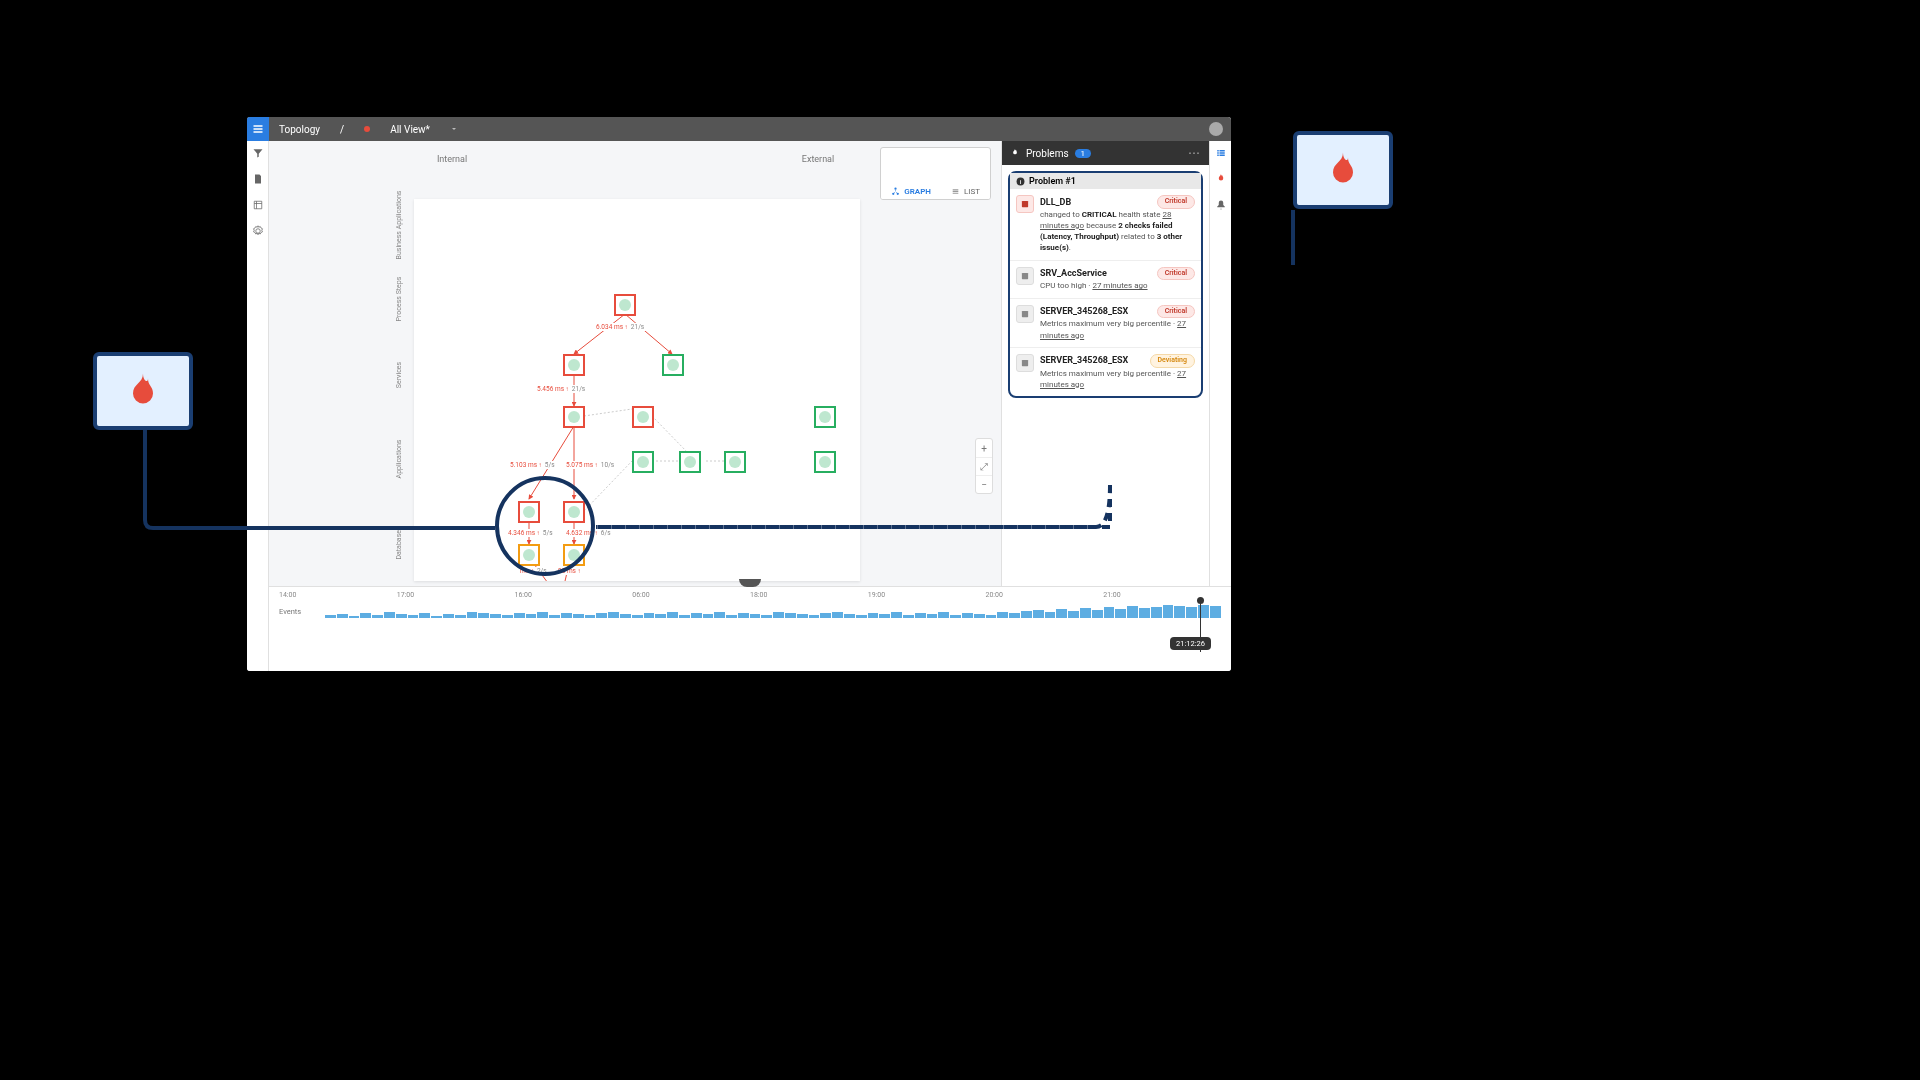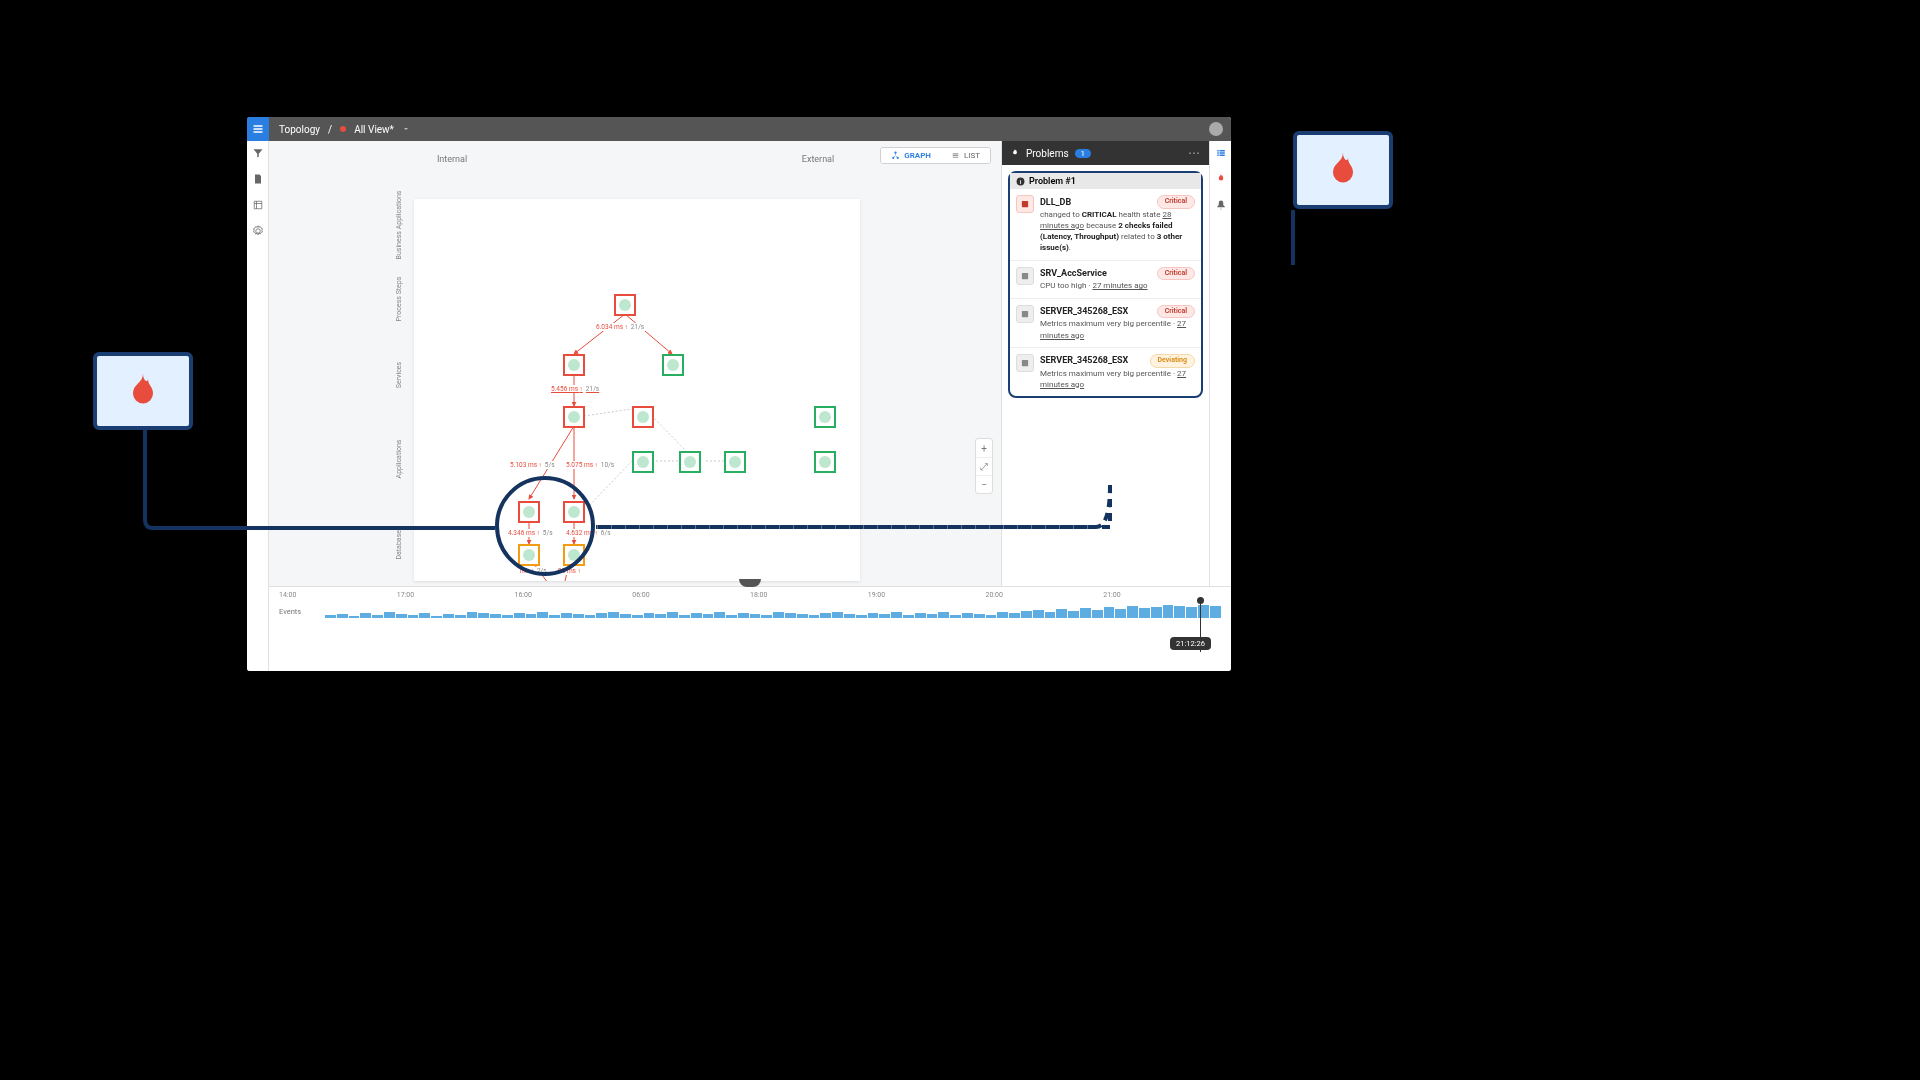--- a/index.html
+++ b/index.html
@@ -3,35 +3,35 @@
 <meta charset="utf-8">
 <style>
 * { margin:0; padding:0; box-sizing:border-box; font-family: -apple-system, BlinkMacSystemFont, "Segoe UI", Roboto, sans-serif; }
 body { background:#000; width:1920px; height:1080px; position:relative; overflow:hidden; }
 
 
 .app { position:absolute; left:247px; top:117px; width:984px; height:554px; background:#f5f6f8; border-radius:3px; overflow:hidden; box-shadow:0 0 0 1px rgba(0,0,0,.1); }
 .topbar { height:24px; background:#555; display:flex; align-items:center; color:#fff; font-size:10px; }
 .menu-btn { width:22px; height:24px; background:#2a7de1; display:flex; align-items:center; justify-content:center; }
 .menu-btn svg { width:12px; height:12px; fill:#fff; }
-.crumbs { margin-left:10px; display:flex; align-items:center; gap:8px; }
+.crumbs { margin-left:10px; display:flex; align-items:center; gap:20px; }
 .crumbs .dot { width:6px; height:6px; background:#e74c3c; border-radius:50%; display:inline-block; }
 .user-circle { margin-left:auto; margin-right:8px; width:14px; height:14px; border-radius:50%; background:#aaa; }
 
 
 .leftrail { position:absolute; left:0; top:24px; bottom:0; width:22px; background:#fff; border-right:1px solid #e0e0e0; display:flex; flex-direction:column; align-items:center; padding-top:6px; gap:14px; }
 .leftrail .ico { width:12px; height:12px; fill:#666; cursor:pointer; }
 
 
 .main { position:absolute; left:22px; top:24px; right:0; bottom:85px; display:flex; }
 .canvas-area { flex:1; position:relative; background:#f5f6f8; }
 .canvas-head { height:36px; display:flex; align-items:center; justify-content:center; font-size:9px; color:#777; position:relative; }
 .canvas-head .col { flex:1; text-align:center; }
 .viewtoggle { position:absolute; right:10px; top:6px; display:flex; border:1px solid #d0d0d0; border-radius:3px; overflow:hidden; background:#fff; }
-.viewtoggle button { border:none; background:#fff; padding:3px 10px; font-size:8px; display:flex; align-items:center; gap:4px; color:#666; cursor:pointer; }
+.viewtoggle button { border:none; background:#fff; padding:3px 10px; font-size:8px; display:flex; align-items:center; gap:4px; color:#666; cursor:pointer;margin-top:36px; }
 .viewtoggle button.active { color:#2a7de1; font-weight:600; }
 .viewtoggle svg { width:9px; height:9px; }
 
 
 .topo { position:absolute; left:145px; top:58px; width:446px; height:382px; background:#fff; box-shadow:0 1px 3px rgba(0,0,0,.1); }
 .row-labels { position:absolute; left:115px; top:58px; width:30px; height:382px; }
 .rl { position:absolute; font-size:7px; color:#888; transform:rotate(-90deg); transform-origin:center; white-space:nowrap; width:70px; text-align:center; left:-20px; }
 .topo svg.edges { position:absolute; inset:0; width:100%; height:100%; pointer-events:none; }
 .node { position:absolute; width:22px; height:22px; border:2px solid #e74c3c; background:#fff; display:flex; align-items:center; justify-content:center; cursor:pointer; }
 .node.green { border-color:#27ae60; }
@@ -250,21 +250,21 @@
           </div>
         <div class="node orange" style="left:149px; top:345px">
             <div class="inner"></div>
           </div>
         <div class="node db" style="left:134px; top:397px">
             <div class="inner"></div>
           </div>
         <div class="node-label" style="left:128px; top:386px">DLL_DB</div>
 
       <div class="edge-label" style="left: 180px; top: 124px;">6.034 ms <span style="color:#e74c3c">↑</span><span class="rate">21/s</span></div>
-          <div class="edge-label" style="left: 135px; top: 186px; text-decoration: underline;">5.456 ms <span style="color:#e74c3c">↑</span><span class="rate">21/s</span></div>
+          <div class="edge-label" style="left: 121px; top: 186px;">5.456 ms <span style="color:#e74c3c">↑</span><span class="rate">21/s</span></div>
           <div class="edge-label" style="left: 94px; top: 262px;">5.103 ms <span style="color:#e74c3c">↑</span><span class="rate">5/s</span></div>
           <div class="edge-label" style="left: 150px; top: 262px;">5.075 ms <span style="color:#e74c3c">↑</span><span class="rate">10/s</span></div>
           <div class="edge-label" style="left: 92px; top: 330px;">4.346 ms <span style="color:#e74c3c">↑</span><span class="rate">5/s</span></div>
           <div class="edge-label" style="left: 150px; top: 330px;">4.632 ms <span style="color:#e74c3c">↑</span><span class="rate">6/s</span></div>
           <div class="edge-label" style="left: 104px; top: 368px;">ms <span style="color:#e74c3c">↑</span><span class="rate">2/s</span></div>
           <div class="edge-label" style="left: 142px; top: 368px;">95 ms <span style="color:#e74c3c">↑</span><span class="rate"></span></div>
         </div>
 
       <div class="ext-node" style="left:545px; top:265px">
           <div class="inner"></div>

